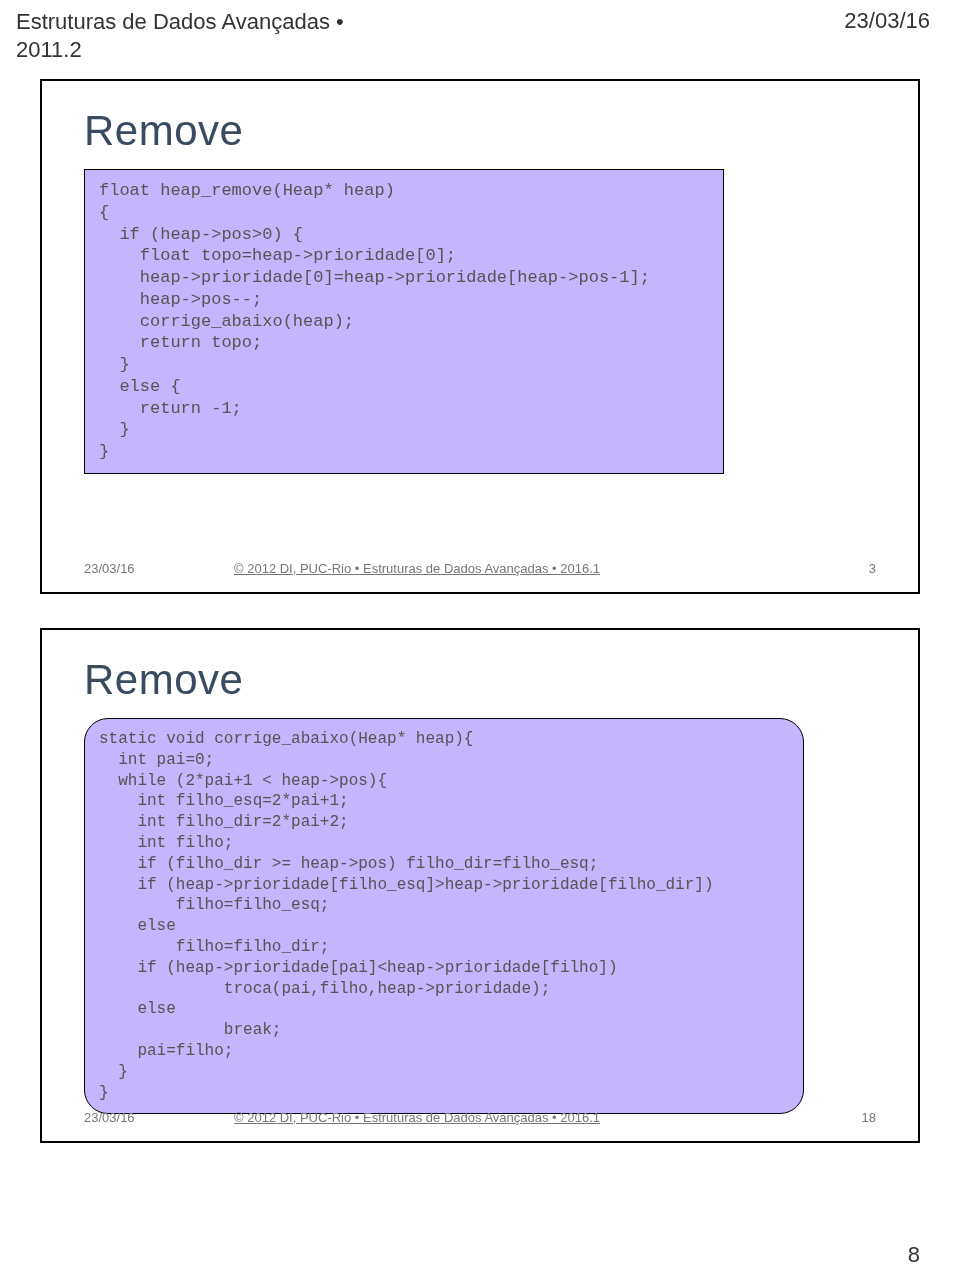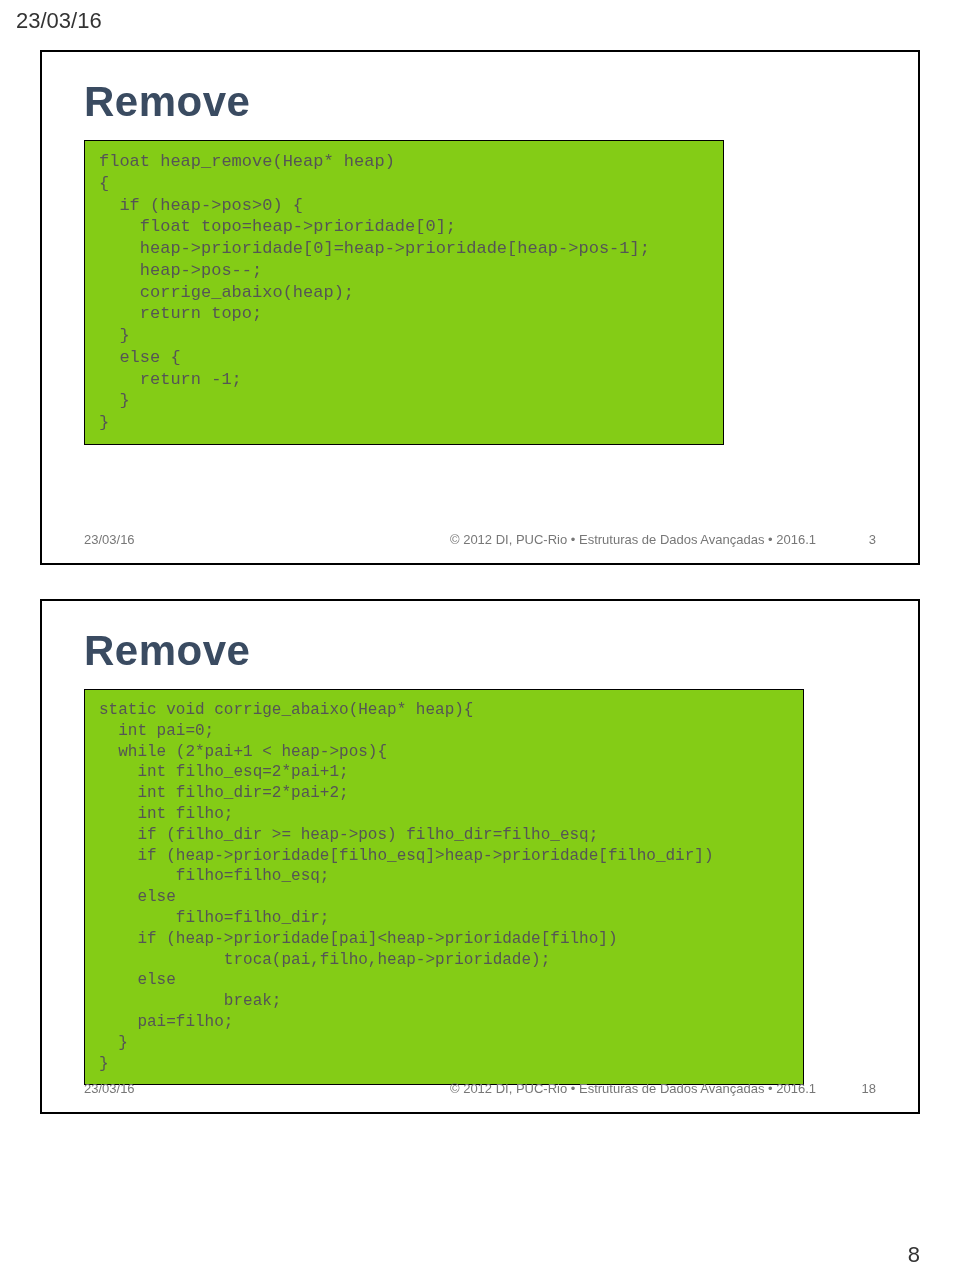--- a/index.html
+++ b/index.html
@@ -31,74 +31,80 @@
   .slide-frame {
     border: 2px solid #000;
     box-sizing: border-box;
     margin-bottom: 34px;
     position: relative;
     padding: 26px 42px 18px 42px;
     height: 515px;
   }
   .slide-title {
     font-size: 42px;
-    font-weight: bold;
+    font-weight: normal;
     color: #3a4b61;
     margin: 0 0 14px 0;
     letter-spacing: 0.5px;
   }
   .code-block {
     border: 1px solid #000;
-    background: #84cc16;
+    background: #c4b5fd;
     padding: 10px 14px 10px 14px;
     font-family: "Courier New", Courier, monospace;
     font-size: 17px;
     line-height: 1.28;
     color: #555;
     white-space: pre;
     max-width: 640px;
     box-sizing: border-box;
   }
   .slide2 .code-block {
     max-width: 720px;
     font-size: 16px;
     line-height: 1.30;
+    border-radius: 24px;
   }
   .slide-footer {
     position: absolute;
     left: 42px;
     right: 42px;
     bottom: 16px;
     display: flex;
     justify-content: space-between;
     align-items: baseline;
     font-size: 13px;
     color: #777;
   }
   .slide-footer .footer-mid {
     flex: 1;
-    text-align: right;
+    text-align: left;
     padding-left: 40px;
+    text-decoration: underline;
   }
   .slide-footer .footer-left { width: 110px; text-align: left; }
   .slide-footer .footer-right { width: 60px; text-align: right; }
   .page-num {
     position: absolute;
     bottom: 10px;
     right: 40px;
     font-size: 22px;
     color: #333;
   }
 </style>
 </head>
 <body>
 
 <div class="page">
 
   <div class="header">
+    <div class="header-left">
+      <span>Estruturas de Dados Avançadas •</span><br>
+      <span>2011.2</span>
+    </div>
     <div class="header-right">23/03/16</div>
   </div>
 
   <div class="slides-area">
 
     <div class="slide-frame">
       <h1 class="slide-title">Remove</h1>
       <div class="code-block">float heap_remove(Heap* heap)
 {
   if (heap-&gt;pos&gt;0) {

